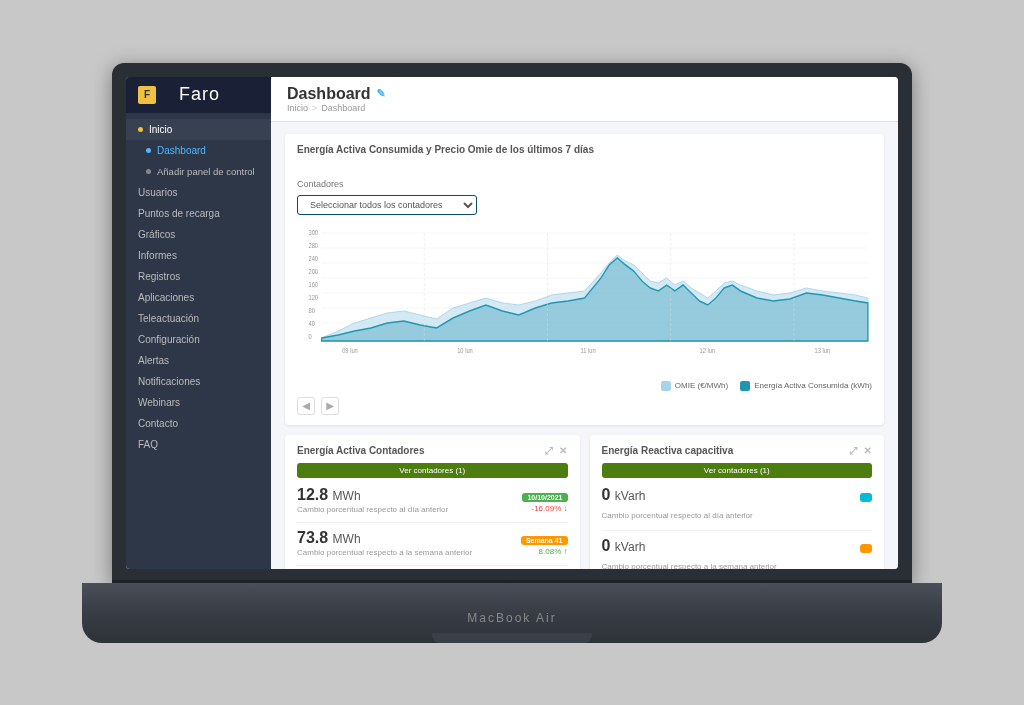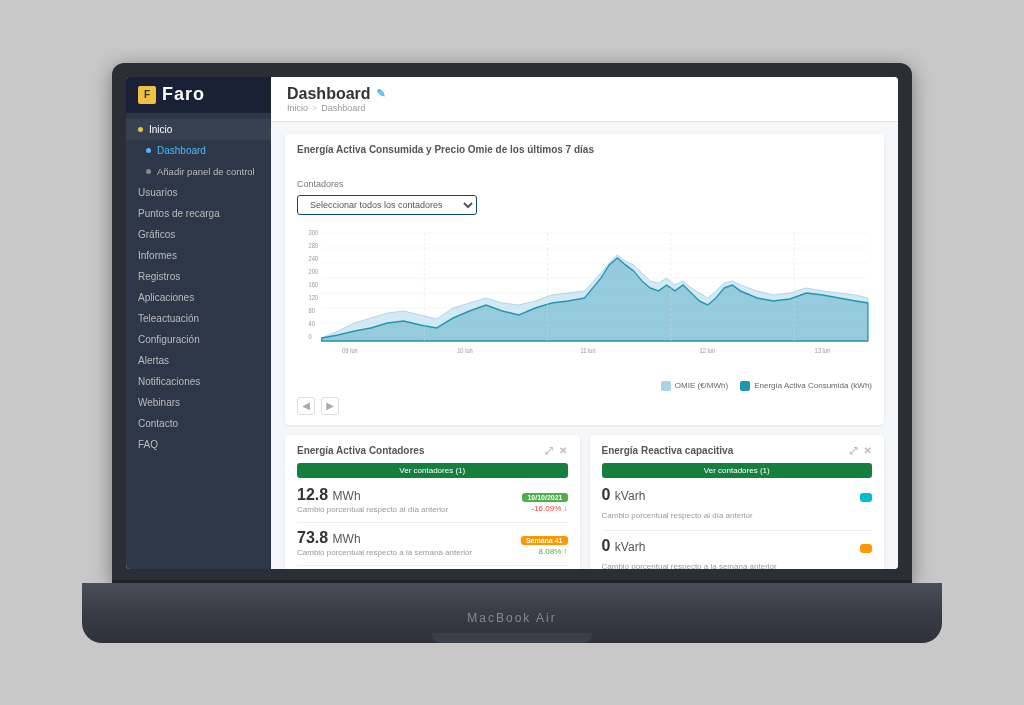--- a/index.html
+++ b/index.html
@@ -93,22 +93,23 @@
       background: #1a2035;
       padding: 10px 12px;
       display: flex;
       align-items: center;
       height: 36px;
     }
 
     .logo-text {
       color: #fff;
       font-size: 18px;
-      font-weight: bold;
+      font-weight: normal;
       letter-spacing: 1px;
+      margin-left: 17px;
     }
 
     .logo-icon {
       width: 18px;
       height: 18px;
       background: #f0c040;
       border-radius: 2px;
       margin-right: 6px;
       display: flex;
       align-items: center;
@@ -315,21 +316,21 @@
     }
 
     .card-icons {
       display: flex;
       gap: 6px;
       color: #bbb;
       font-size: 10px;
     }
 
     .btn-view-counters {
-      background: #15803d;
+      background: #4d7c0f;
       color: #fff;
       border: none;
       border-radius: 3px;
       padding: 3px 10px;
       font-size: 8px;
       cursor: pointer;
       display: block;
       width: 100%;
       text-align: center;
       margin-bottom: 8px;

